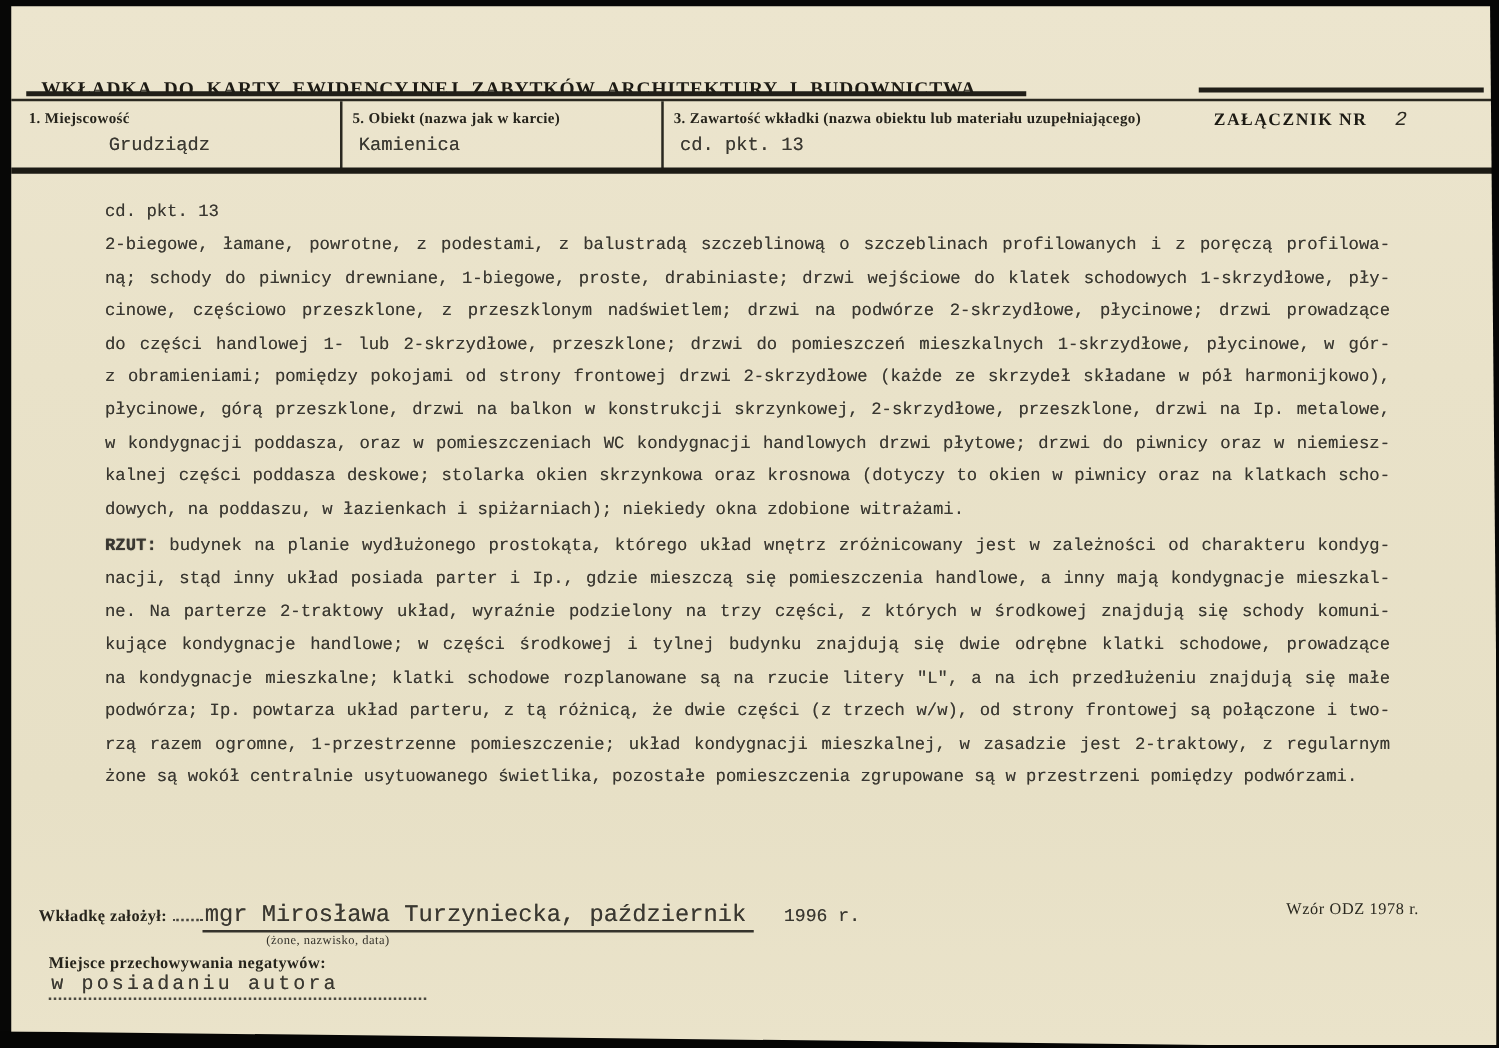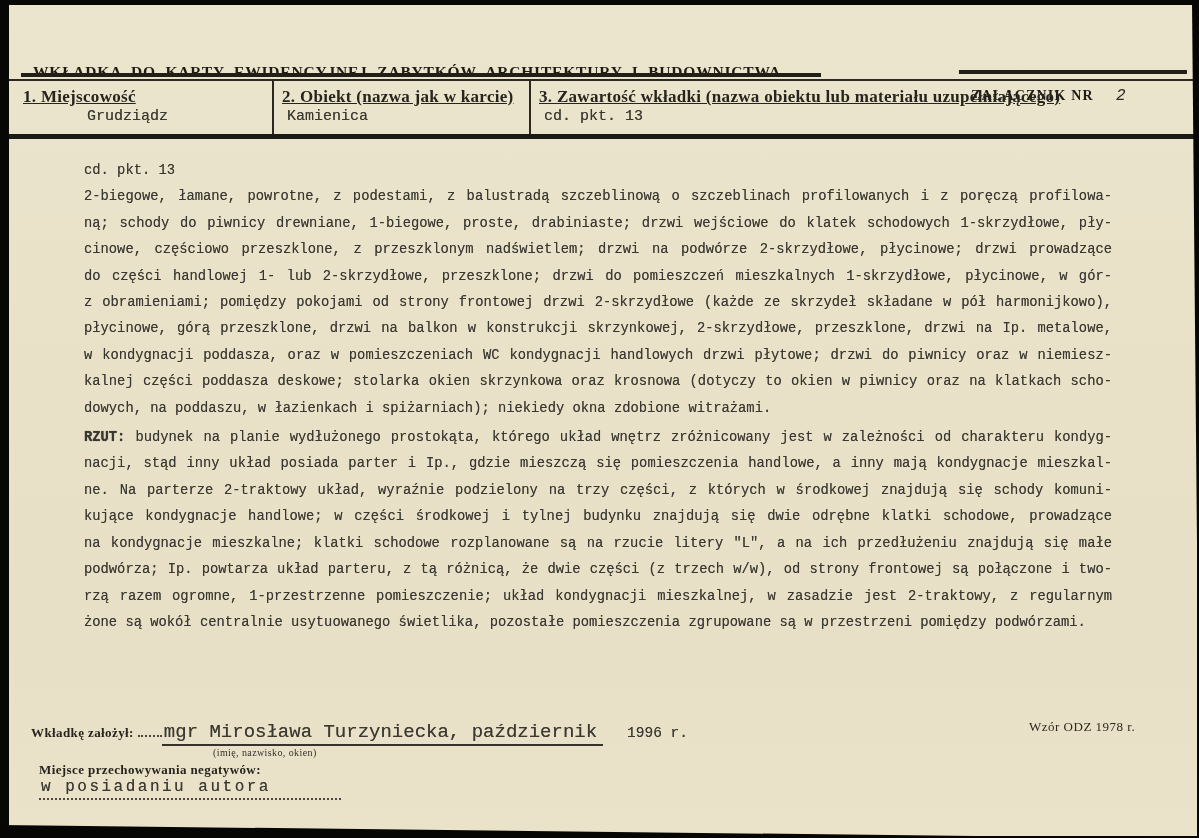--- a/index.html
+++ b/index.html
@@ -23,22 +23,22 @@
   .att-num{font-family:"Liberation Mono","DejaVu Sans Mono",monospace;font-style:italic;
     font-size:16px;margin-left:22px;font-weight:normal;color:#2c2a22;}
   .title-rule{position:absolute;left:12px;top:68px;width:800px;height:4px;background:#211f18;}
   .att-rule{position:absolute;left:950px;right:10px;top:65px;height:4px;background:#211f18;}
 
   
   .fields{position:absolute;left:0;right:0;top:74px;height:55px;border-top:2px solid #2a2820;}
   .bottom-rule{position:absolute;left:0;right:0;top:129px;height:5px;background:#1c1a14;}
   .vdiv{position:absolute;top:0;bottom:0;width:2px;background:#2a2820;}
   .vdiv.d1{left:263px;} .vdiv.d2{left:520px;}
-  .cell-label{position:absolute;top:6px;font-size:17px;font-weight:bold;
-    letter-spacing:.3px;color:#26241c;white-space:nowrap;text-decoration:underline;}
+  .cell-label{position:absolute;top:6px;font-size:12px;font-weight:bold;
+    letter-spacing:.3px;color:#26241c;white-space:nowrap;}
   .cell-value{position:absolute;top:27px;font-family:"Liberation Mono","DejaVu Sans Mono",monospace;
     font-size:15px;color:#3a3831;white-space:nowrap;text-shadow:0 0 .4px rgba(40,38,30,.6);}
 
   
   .body-text{position:absolute;left:75px;top:153px;width:1028px;
     font-family:"Liberation Mono","DejaVu Sans Mono",monospace;font-size:13.8px;
     color:#393731;text-shadow:0 0 .4px rgba(40,38,30,.55);}
   .tline{line-height:26.4px;white-space:nowrap;}
   .para .tline{white-space:normal;}
   .para .tline.jfull{text-align:justify;text-align-last:justify;}
@@ -74,21 +74,21 @@
   <div class="title-rule"></div>
   <div class="att-rule"></div>
 
   <div class="fields">
     <div class="vdiv d1"></div>
     <div class="vdiv d2"></div>
 
     <div class="cell-label" style="left:14px">1. Miejscowość</div>
     <div class="cell-value" style="left:78px">Grudziądz</div>
 
-    <div class="cell-label" style="left:273px">2. Obiekt (nazwa jak w karcie)</div>
+    <div class="cell-label" style="left:273px">5. Obiekt (nazwa jak w karcie)</div>
     <div class="cell-value" style="left:278px">Kamienica</div>
 
     <div class="cell-label" style="left:530px">3. Zawartość wkładki (nazwa obiektu lub materiału uzupełniającego)</div>
     <div class="cell-value" style="left:535px">cd. pkt. 13</div>
   </div>
   <div class="bottom-rule"></div>
 
   <main class="body-text">
     <div class="tline">cd. pkt. 13</div>
     <div id="paras">
@@ -115,21 +115,21 @@
         </div>
       </div>
   </main>
 
   <div class="footer-row founder-row">
     <span class="f-label">Wkładkę założył:</span>
     <span class="leader"></span>
     <span class="typed founder-main">mgr Mirosława Turzyniecka, październik</span>
     <span class="typed founder-year">1996 r.</span>
   </div>
-  <div class="founder-hint">(imię, nazwisko, okien)</div>
+  <div class="founder-hint">(żone, nazwisko, data)</div>
 
   <div class="template-note">Wzór ODZ 1978 r.</div>
 
   <div class="footer-row negatives-row">
     <span class="f-label">Miejsce przechowywania negatywów:</span>
     <span class="typed negatives-value">w posiadaniu autora</span>
   </div>
 
 </div>
 

